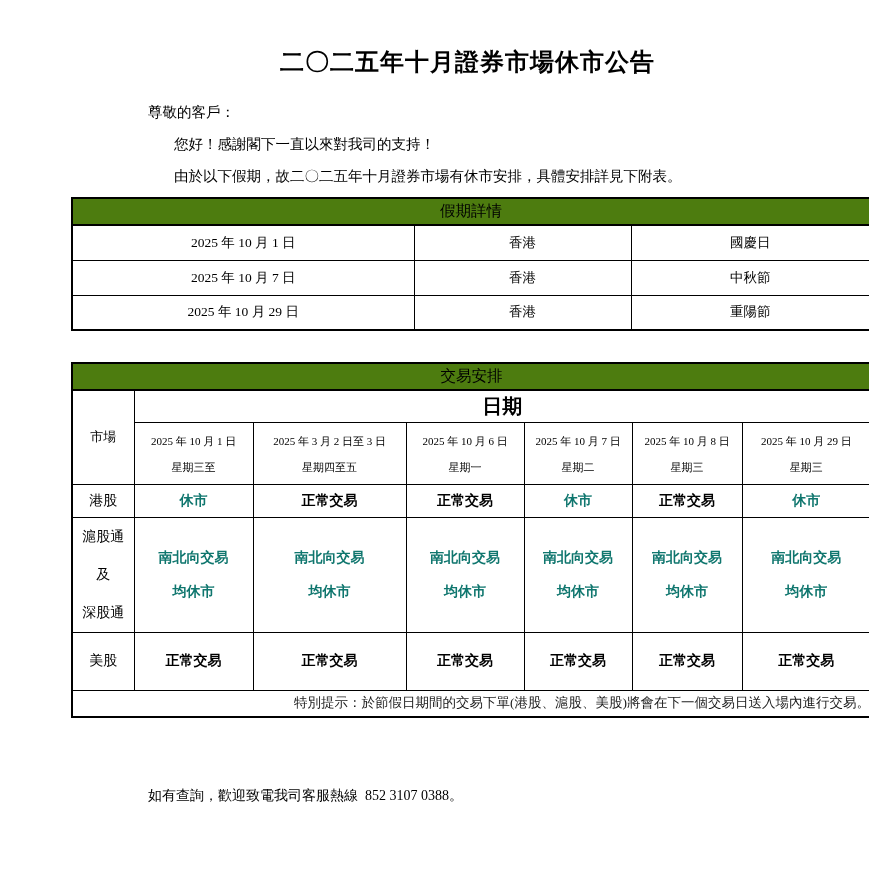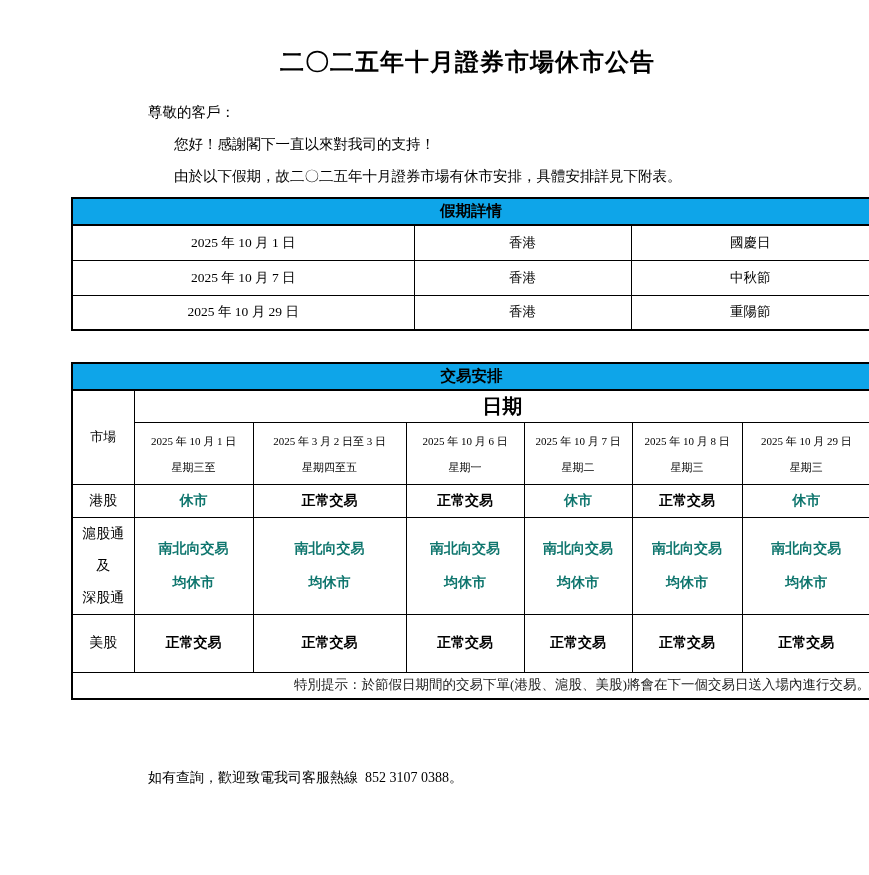--- a/index.html
+++ b/index.html
@@ -32,43 +32,43 @@
   }
   th, td {
     border: 1px solid #000;
     text-align: center;
     vertical-align: middle;
     padding: 0;
     font-weight: normal;
     overflow: hidden;
   }
   .blue-header {
-    background: #0ea5e9;
-    font-weight: bold;
+    background: #4d7c0f;
+    font-weight: normal;
     font-size: 15.5px;
     height: 27px;
     border-bottom: 2px solid #000;
   }
 
   
   .holiday-table { width: 798px; margin-top: 11px; }
   .holiday-table td { font-size: 13.5px; height: 35px; }
 
   
   .trading-table { width: 799px; margin-top: 31px; }
   .market-h { font-size: 13px; }
   .date-h   { font-size: 20px; font-weight: bold; height: 32px; }
   .date-cell { height: 62px; font-size: 11px; }
   .date-cell .d { margin-top: 2px; line-height: 26px; }
   .date-cell .w { line-height: 26px; }
   .row-hk th, .row-hk td { height: 33px; }
   .row-connect th, .row-connect td { height: 90px; }
   .row-us th, .row-us td { height: 58px; }
   .market-label { font-size: 14px; }
-  .market-multi { white-space: pre-line; line-height: 32px; }
+  .market-multi { white-space: pre-line; line-height: 38px; }
   .cell { font-size: 14px; font-weight: bold; }
   .two-line { white-space: pre-line; line-height: 34px; }
   .red { color: #0f766e; }
   .note-cell {
     height: 27px;
     text-align: right;
     padding-left: 3px;
     font-size: 13.5px;
     color: #1a1a1a;
   }

